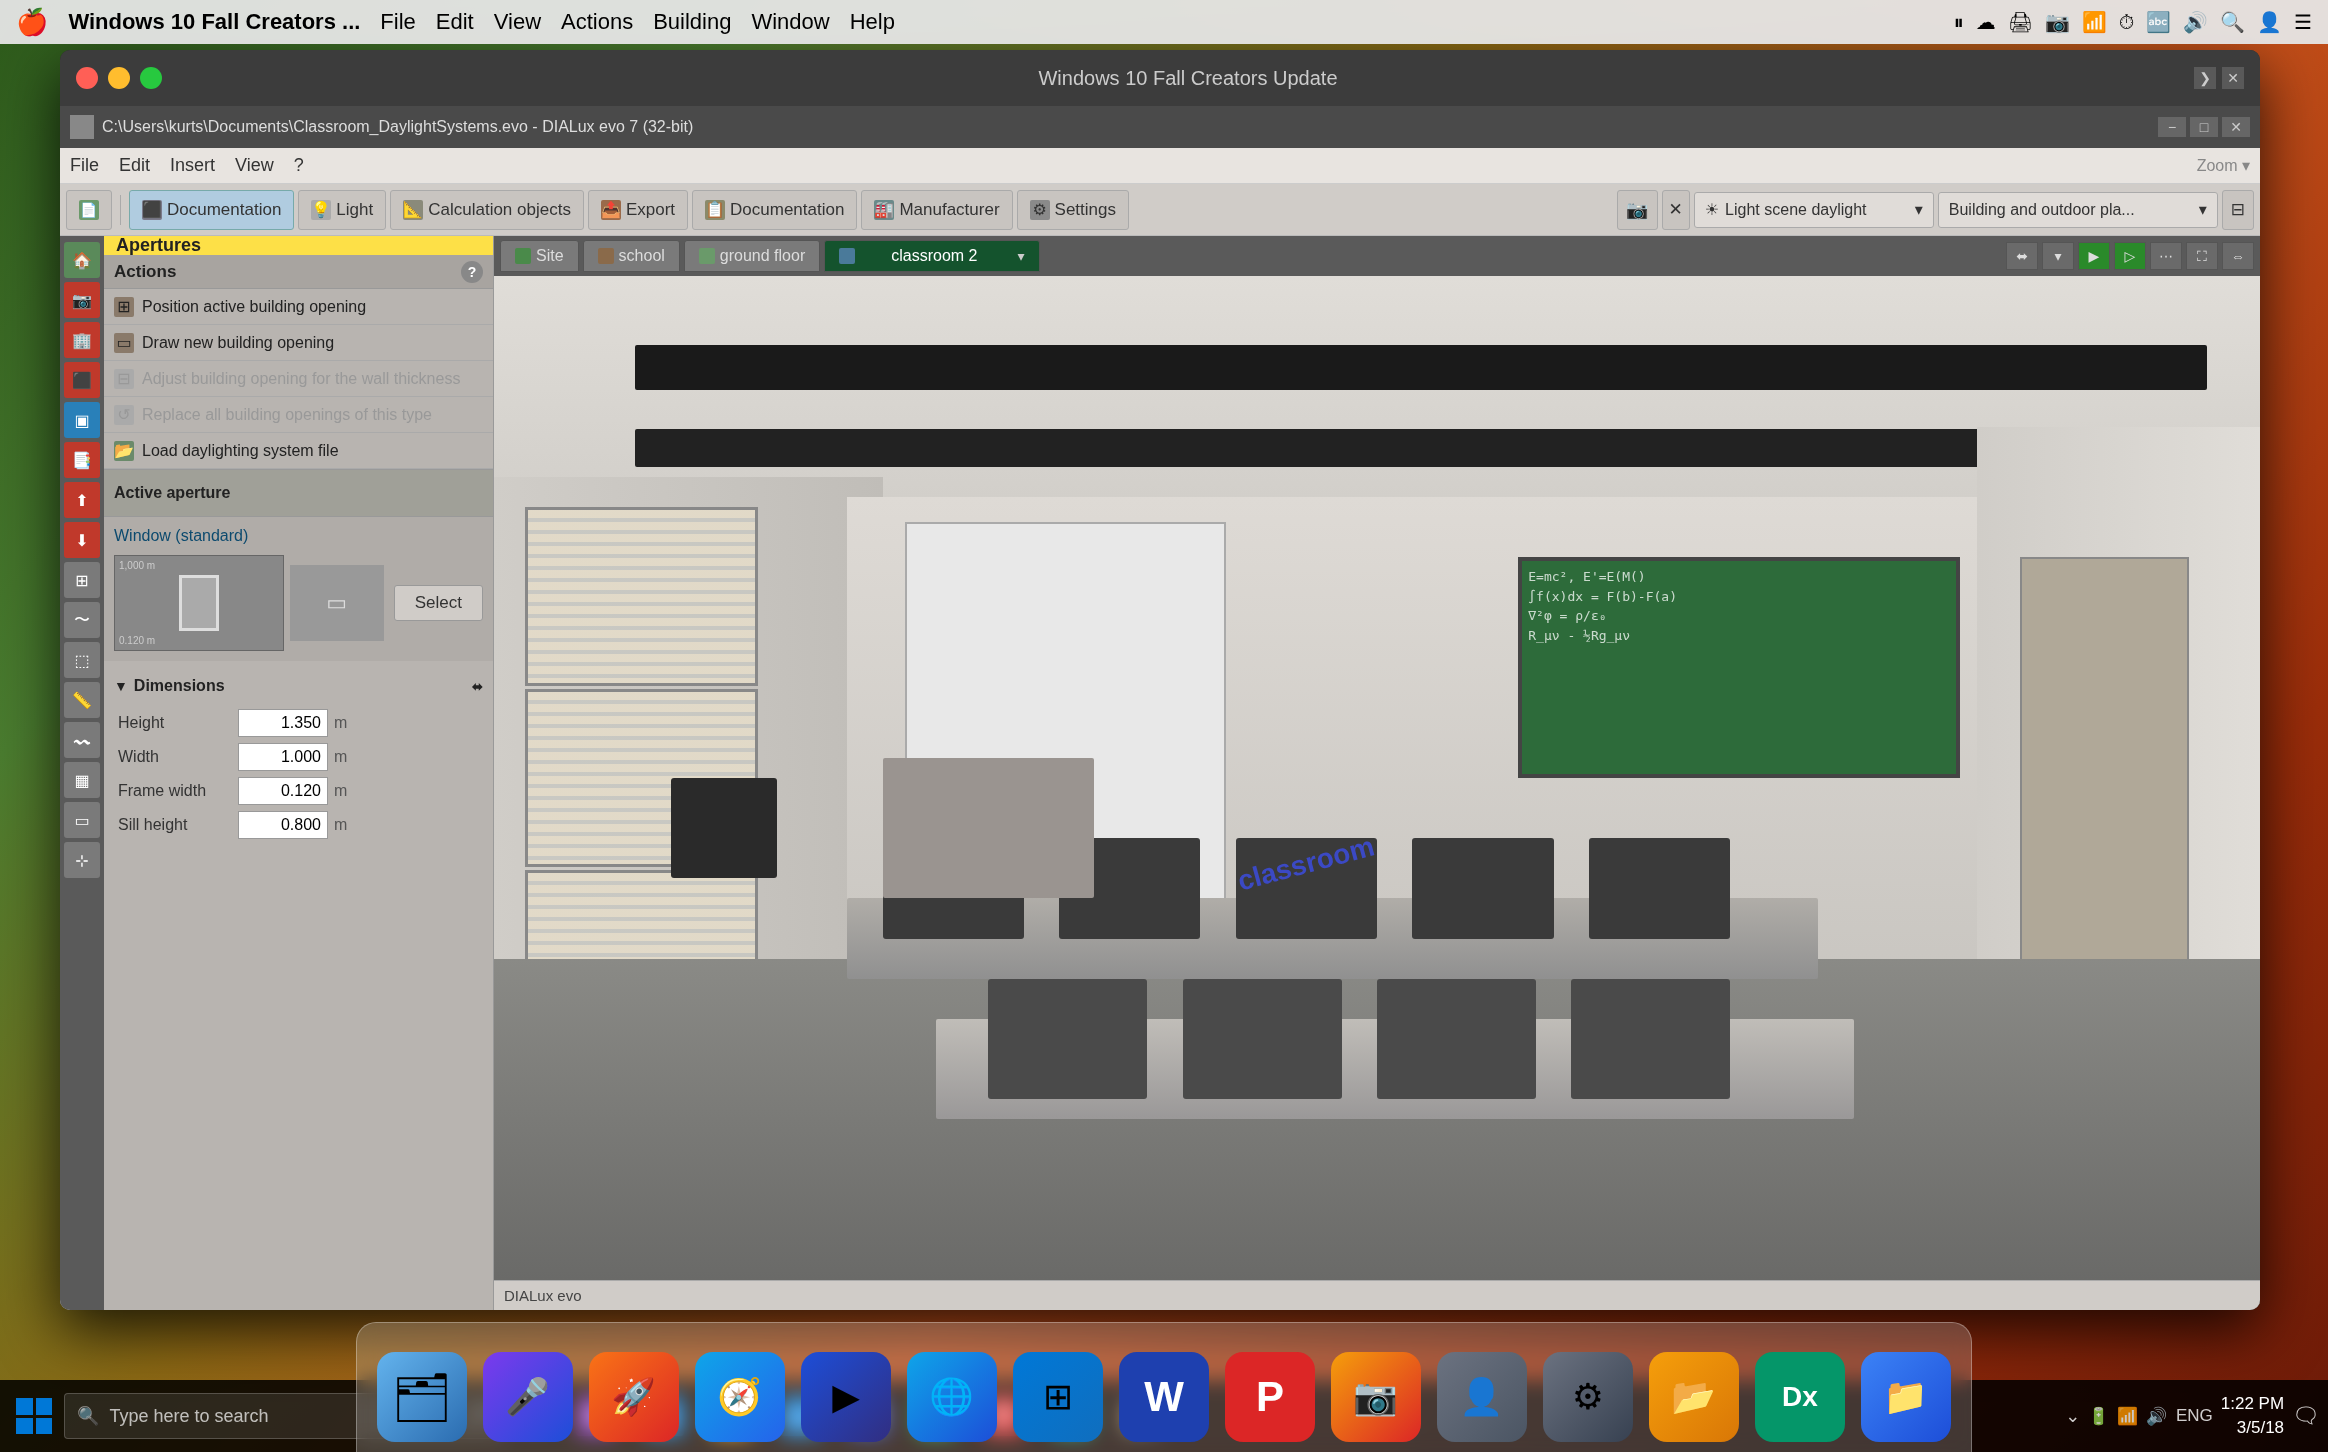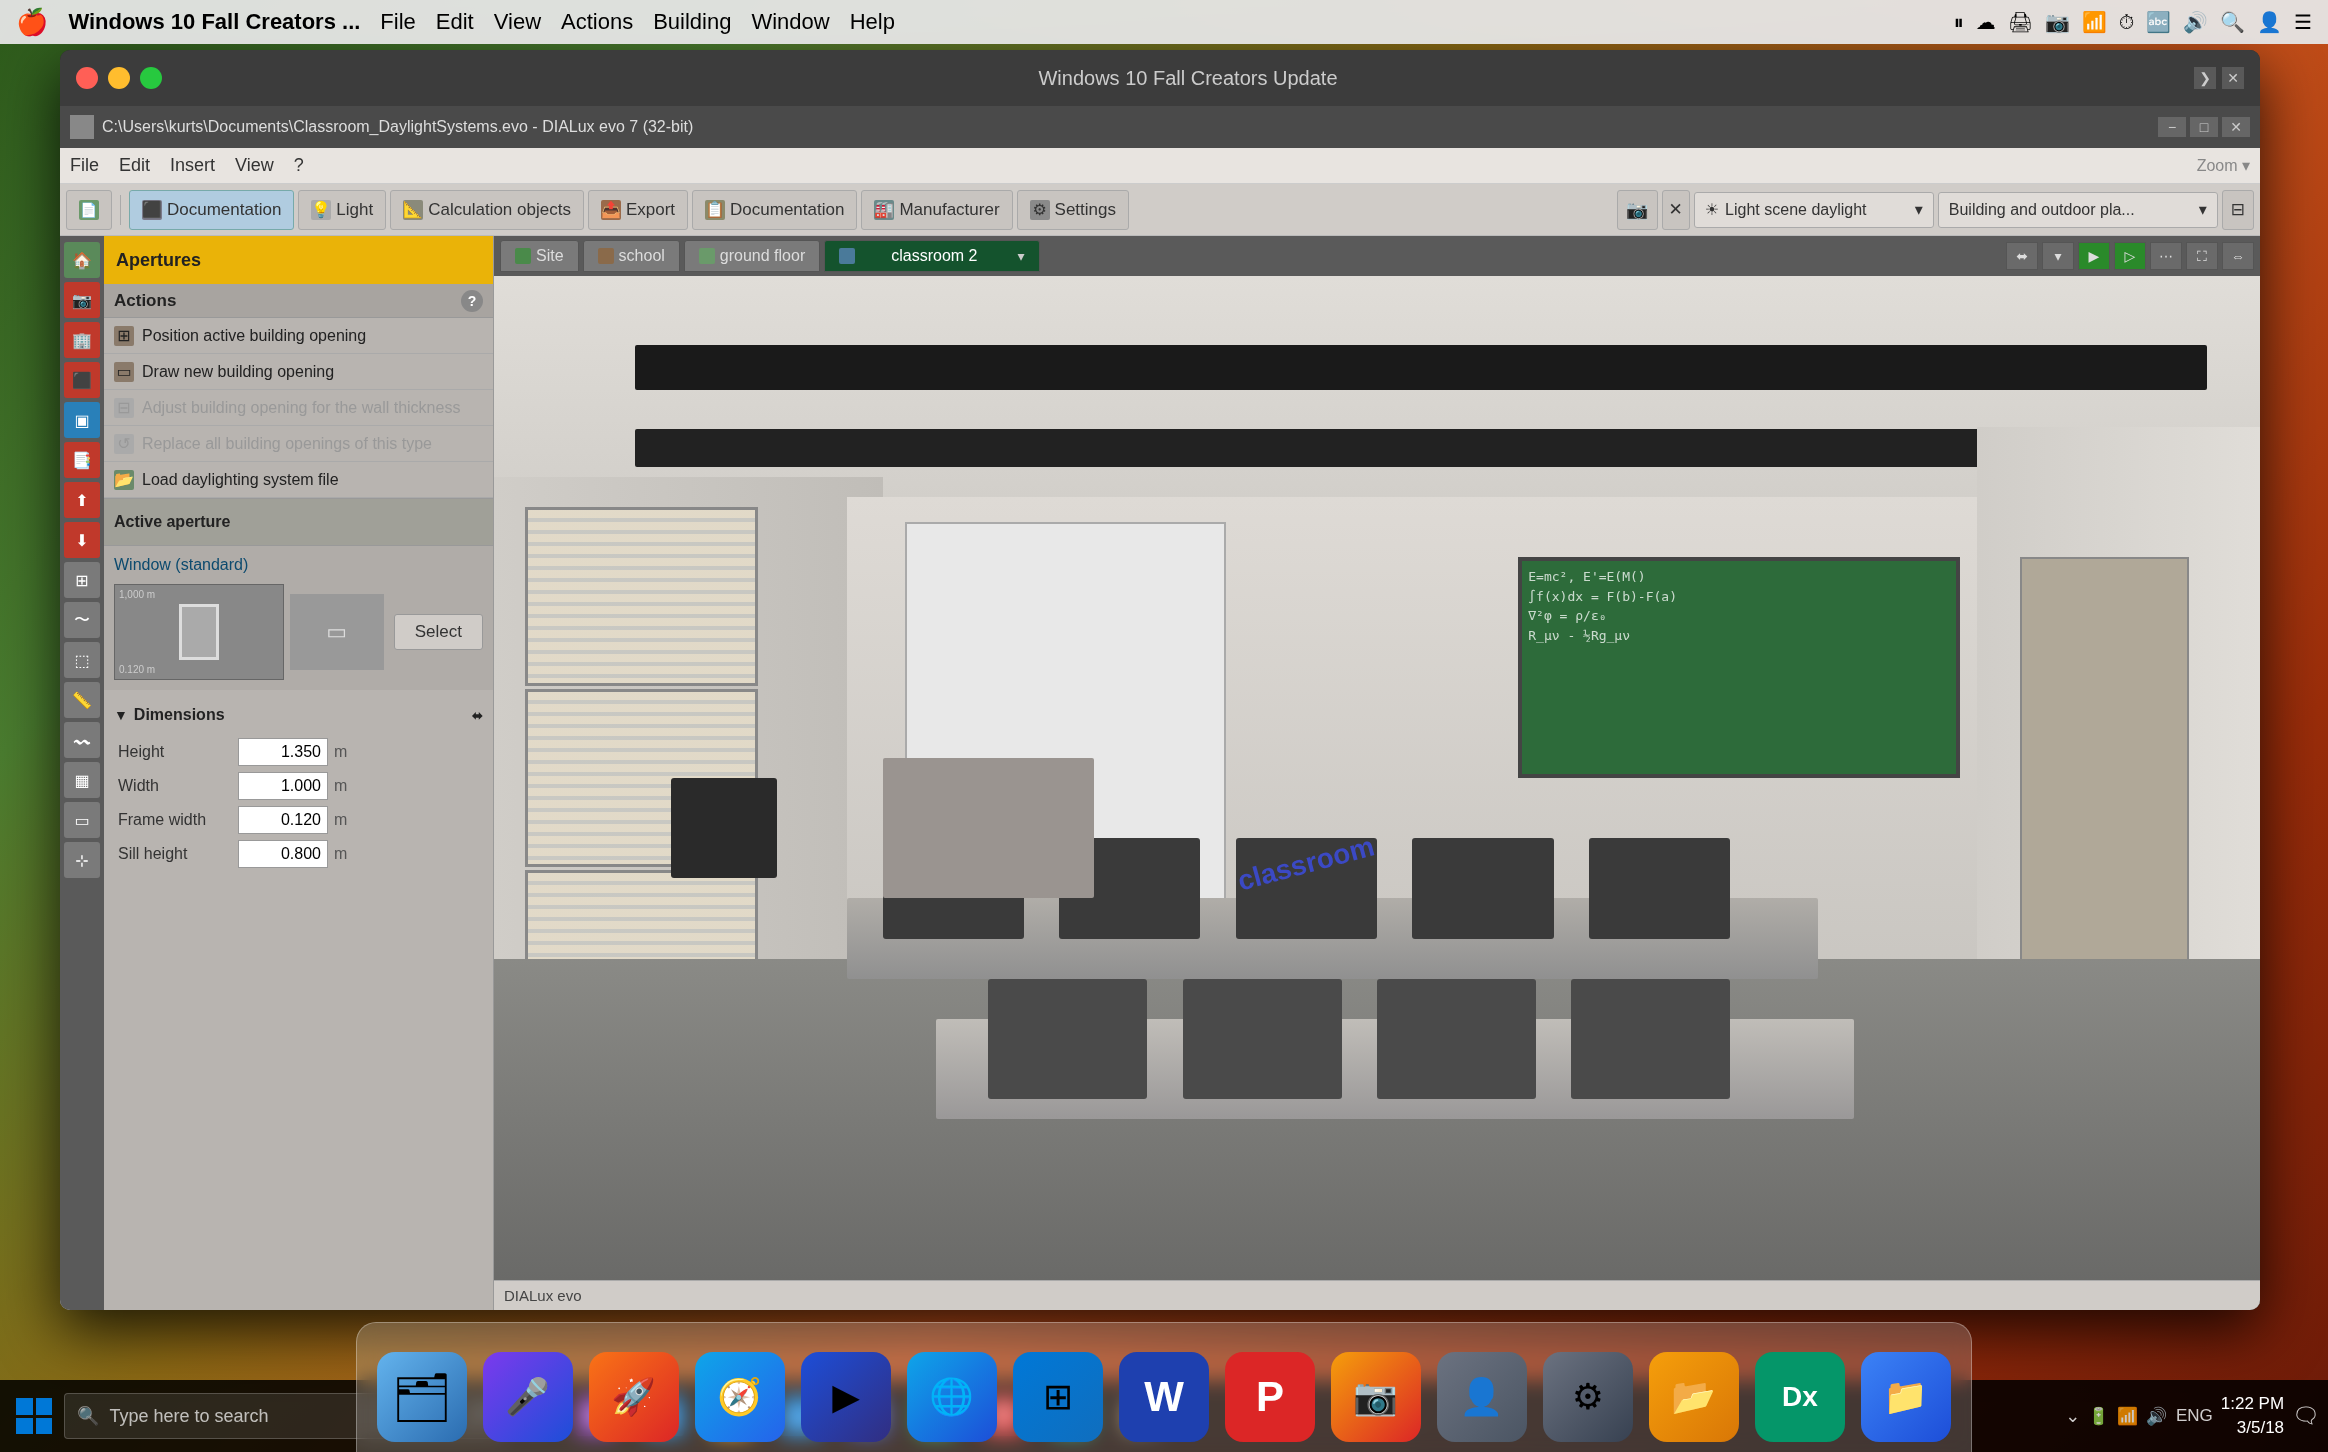--- a/index.html
+++ b/index.html
@@ -252,22 +252,22 @@
 
     
     .left-panel {
       width: 390px;
       background: #b8b4b0;
       display: flex;
       flex-direction: column;
       border-right: 1px solid #999;
     }
     .panel-header {
-      height: 48px;
-      background: #eab308;
+      height: 19px;
+      background: #fde047;
       display: flex;
       align-items: center;
       padding: 8px 12px;
       font-size: 18px;
       font-weight: 600;
       color: #222;
     }
     .panel-section-header {
       height: 34px;
       background: #a8a4a0;

